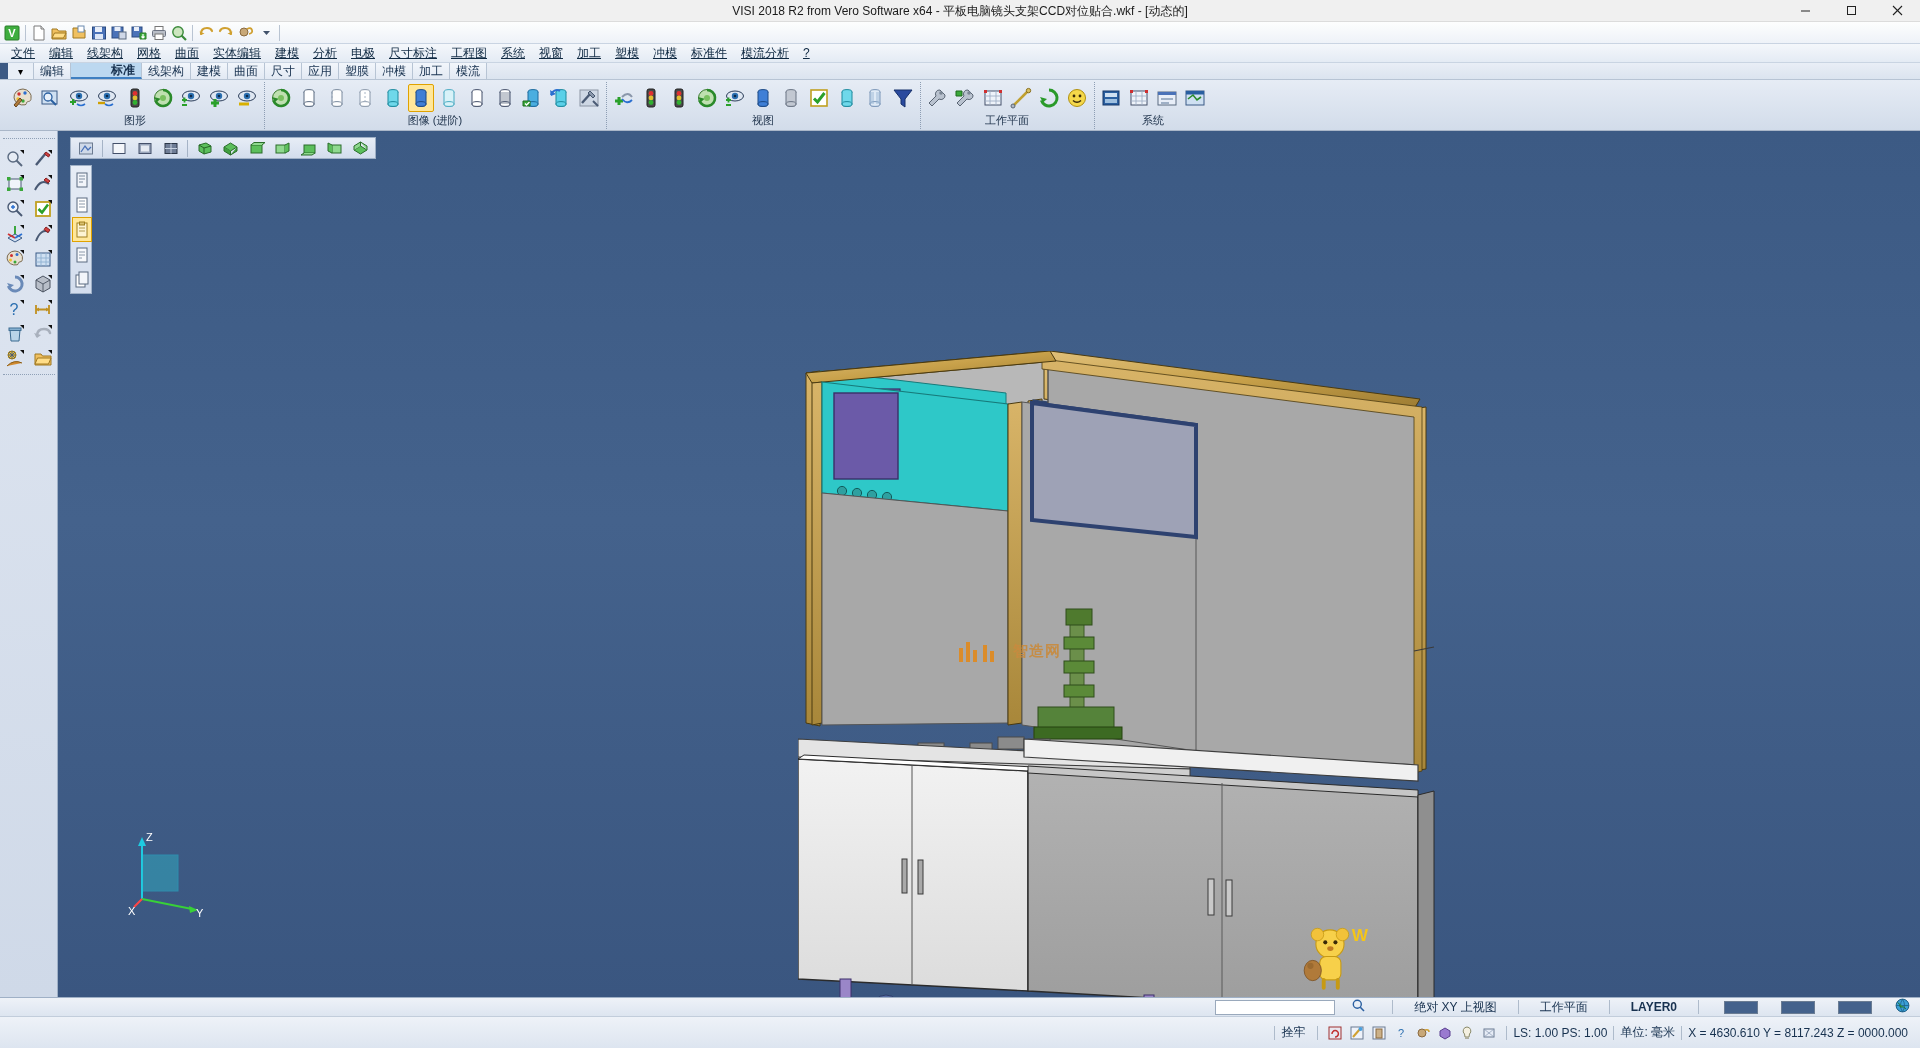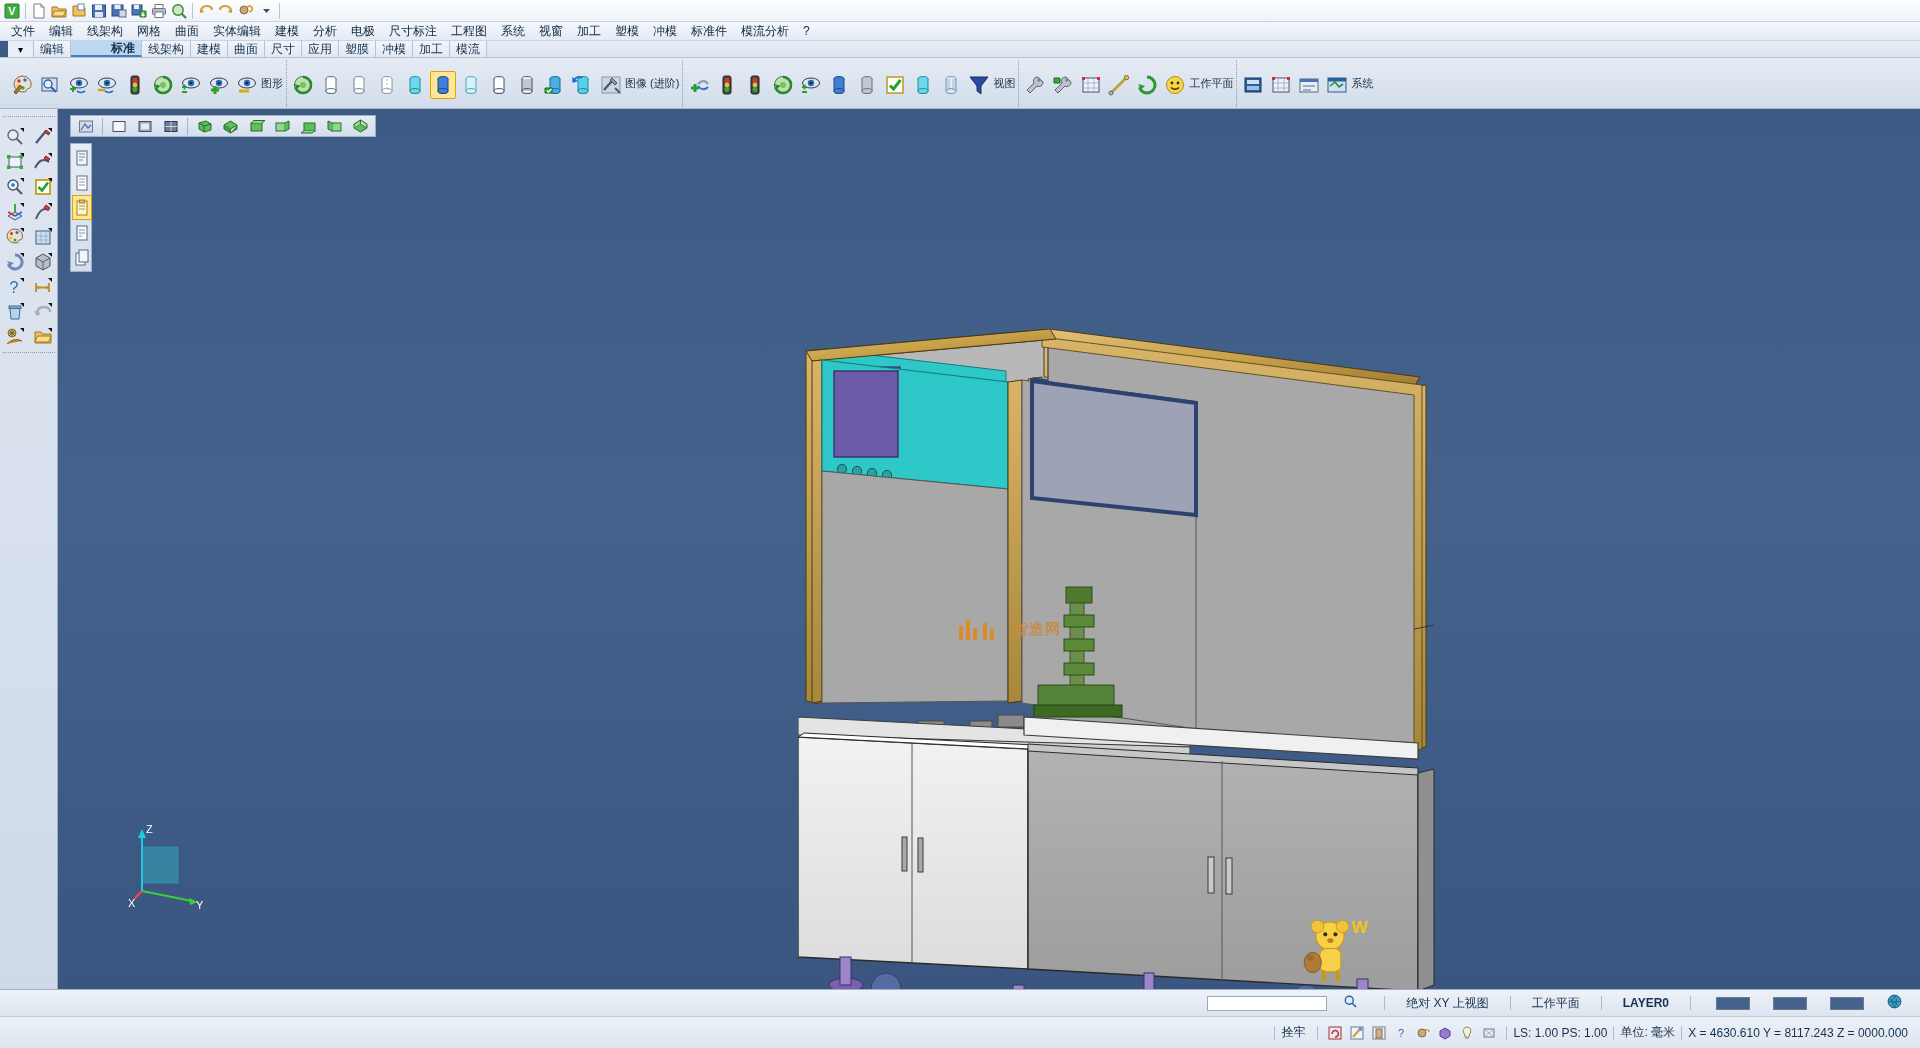--- a/index.html
+++ b/index.html
@@ -56,21 +56,21 @@
 
   .menubar {
     height: 19px; flex: 0 0 19px;
     background: linear-gradient(#f4f7fb, #e4ebf4);
     display: flex; align-items: center;
     padding-left: 4px;
     border-bottom: 1px solid #c9d4e2;
   }
   .menu-item {
     padding: 0 7px; height: 19px; line-height: 19px;
-    font-size: 12px; color: #102a43; white-space: nowrap;
+    font-size: 12px; color: #102a43; white-space: nowrap; text-decoration: underline;
   }
 
   
   .tabstrip {
     height: 17px; flex: 0 0 17px;
     background: linear-gradient(#e9eef6, #dbe4ef);
     display: flex; align-items: stretch;
     border-bottom: 1px solid #b7c4d4;
   }
   .tab-drop {
@@ -96,21 +96,21 @@
   .ribbon {
     height: 51px; flex: 0 0 51px;
     background: linear-gradient(#e6ecf5, #d2dcea);
     display: flex; align-items: flex-start;
     border-bottom: 1px solid #a9b6c8;
     padding-left: 6px;
     position: relative;
   }
   .rgroup {
     height: 51px;
-    display: flex; flex-direction: row;
+    display: flex; flex-direction: column;
     align-items: center;
     padding: 0 3px;
     position: relative;
   }
   .rgroup + .rgroup::before {
     content: ""; position: absolute; left: 0; top: 2px; bottom: 2px;
     width: 0; border-left: 1px dotted #8d9db3;
   }
   .ricons { display: flex; align-items: center; height: 34px; padding-top: 2px; }
   .rbtn {
@@ -185,25 +185,25 @@
     display: flex; align-items: center; gap: 16px;
     opacity: 0.92; pointer-events: none;
   }
   .wm-text { color: #c88b3f; font-size: 15px; font-weight: bold; letter-spacing: 1px; }
 
   .mascot { position: absolute; right: 540px; bottom: 6px; width: 86px; height: 66px; pointer-events:none; }
 
   
   .statuswrap { flex: 0 0 auto; }
   .statusrow1 {
-    height: 27px;
+    height: 19px;
     background: linear-gradient(#eef2f8, #dde5f0);
     border-top: 1px solid #9fb0c6;
     display: flex; align-items: center; justify-content: flex-end;
-    padding-right: 12px; gap: 15px;
+    padding-right: 4px; gap: 15px;
   }
   .statusrow2 {
     height: 32px;
     background: linear-gradient(#eef2f8, #dde5f0);
     border-top: 1px solid #c2cddb;
     display: flex; align-items: center; justify-content: flex-end;
     padding-right: 4px;
   }
   .st-sep { width: 1px; height: 14px; background: #aebbcb; margin: 0 6px; }
   .st-text { font-size: 12px; color: #17314f; white-space: nowrap; }
@@ -227,20 +227,41 @@
     padding-right: 10px;
     color: #eaeaea; font-size: 12px;
   }
   .tb-clock { text-align: right; line-height: 1.05; font-size: 12px; }
 </style>
 </head>
 <body>
 
 <div id="app">
 
+  <div class="titlebar">
+    <div class="title-text">VISI 2018 R2 from Vero Software x64 - 平板电脑镜头支架CCD对位贴合.wkf - [动态的]</div>
+    <div class="win-buttons">
+      <div class="win-btn">
+        <svg width="11" height="11" viewBox="0 0 11 11">
+            <line x1="1" y1="6" x2="10" y2="6" stroke="#222" stroke-width="1"></line>
+          </svg>
+      </div>
+      <div class="win-btn">
+        <svg width="11" height="11" viewBox="0 0 11 11">
+            <rect x="1.5" y="1.5" width="8" height="8" fill="none" stroke="#222" stroke-width="1"></rect>
+          </svg>
+      </div>
+      <div class="win-btn close">
+        <svg width="11" height="11" viewBox="0 0 11 11">
+            <line x1="1" y1="1" x2="10" y2="10" stroke="currentColor" stroke-width="1.1"></line>
+            <line x1="10" y1="1" x2="1" y2="10" stroke="currentColor" stroke-width="1.1"></line>
+          </svg>
+      </div>
+    </div>
+  </div>
 
   <div class="qat">
     <div class="ico">
       <svg width="16" height="16" viewBox="0 0 16 16">
           <rect x="1" y="1" width="14" height="14" rx="1" fill="#3fae3f" stroke="#2a7d2a"></rect>
           <text x="8" y="12" font-size="11" font-weight="bold" fill="#fff" text-anchor="middle" font-family="Liberation Sans, sans-serif">V</text>
         </svg>
     </div>
     <div class="sep"></div>
     <div class="ico">

